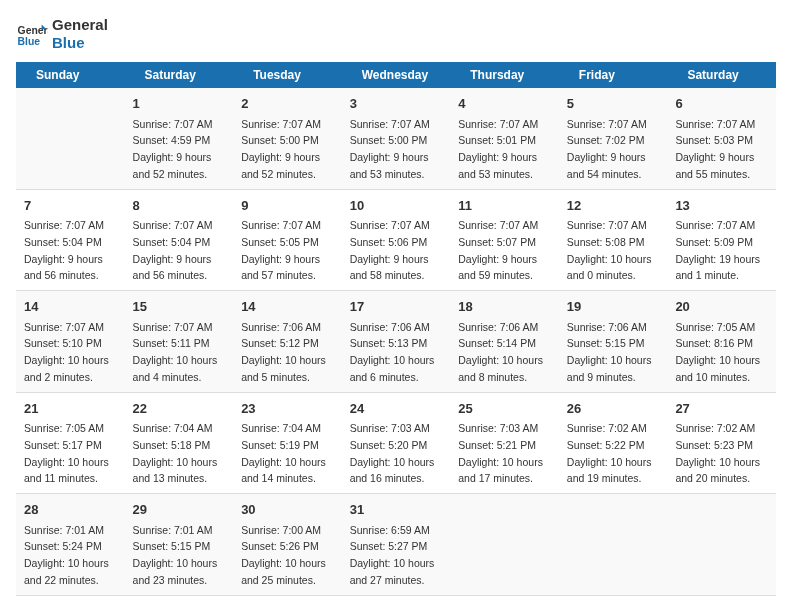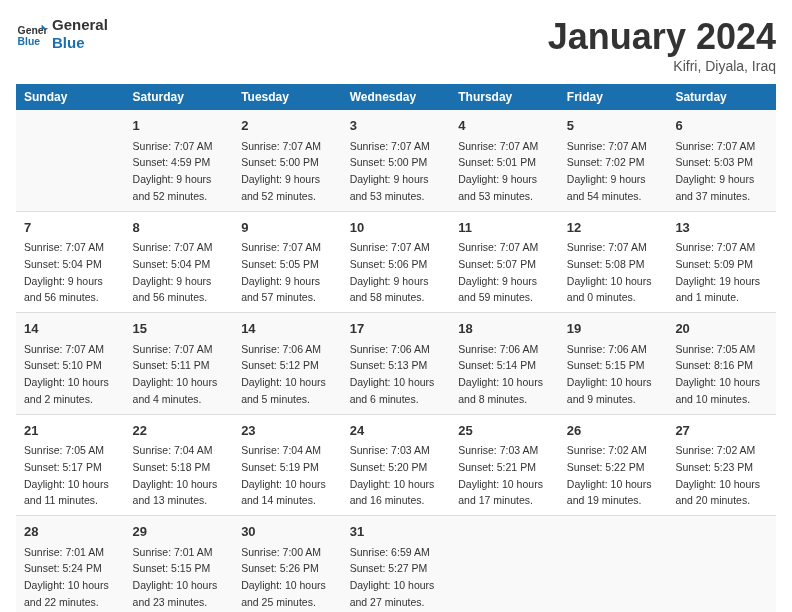--- a/index.html
+++ b/index.html
@@ -39,21 +39,21 @@
     }
     table {
       width: 100%;
       border-collapse: collapse;
       font-size: 11px;
     }
     thead tr th {
       background-color: #1a6faf;
       color: #fff;
       text-align: left;
-      padding: 6px 8px;
+      padding: 6px 20px;
       font-size: 12px;
       font-weight: bold;
     }
     tbody tr {
       border-bottom: 1px solid #ddd;
     }
     tbody tr:nth-child(odd) {
       background-color: #f9f9f9;
     }
     tbody tr:nth-child(even) {
@@ -88,24 +88,20 @@
     <svg class="logo-icon" viewBox="0 0 40 40" xmlns="http://www.w3.org/2000/svg">
       <text x="2" y="20" font-size="13" font-weight="bold" fill="#333" font-family="Arial">General</text>
       <text x="2" y="34" font-size="13" font-weight="bold" fill="#1a6faf" font-family="Arial">Blue</text>
       <polygon points="32,8 38,14 32,14" fill="#1a6faf"></polygon>
     </svg>
     <div>
       <div style="font-size:15px;font-weight:bold;color:#333;line-height:1.2;">General</div>
       <div style="font-size:15px;font-weight:bold;color:#1a6faf;line-height:1.2;">Blue</div>
     </div>
   </div>
-  <div class="title-block">
-    <div class="month-title">January 2024</div>
-    <div class="location">Kifri, Diyala, Iraq</div>
-  </div>
 </div>
 
 <table>
   <thead>
     <tr>
     <th>Sunday</th>
         <th>Saturday</th>
         <th>Tuesday</th>
         <th>Wednesday</th>
         <th>Thursday</th>
@@ -114,21 +110,21 @@
       </tr>
   </thead>
   <tbody id="calendar-body">
   <tr class="week-row-odd">
         <td></td>
         <td><span class="day-number">1</span><span class="day-detail">Sunrise: 7:07 AM</span><br><span class="day-detail">Sunset: 4:59 PM</span><br><span class="day-detail">Daylight: 9 hours and 52 minutes.</span></td>
         <td><span class="day-number">2</span><span class="day-detail">Sunrise: 7:07 AM</span><br><span class="day-detail">Sunset: 5:00 PM</span><br><span class="day-detail">Daylight: 9 hours and 52 minutes.</span></td>
         <td><span class="day-number">3</span><span class="day-detail">Sunrise: 7:07 AM</span><br><span class="day-detail">Sunset: 5:00 PM</span><br><span class="day-detail">Daylight: 9 hours and 53 minutes.</span></td>
         <td><span class="day-number">4</span><span class="day-detail">Sunrise: 7:07 AM</span><br><span class="day-detail">Sunset: 5:01 PM</span><br><span class="day-detail">Daylight: 9 hours and 53 minutes.</span></td>
         <td><span class="day-number">5</span><span class="day-detail">Sunrise: 7:07 AM</span><br><span class="day-detail">Sunset: 7:02 PM</span><br><span class="day-detail">Daylight: 9 hours and 54 minutes.</span></td>
-        <td><span class="day-number">6</span><span class="day-detail">Sunrise: 7:07 AM</span><br><span class="day-detail">Sunset: 5:03 PM</span><br><span class="day-detail">Daylight: 9 hours and 37 minutes.</span></td>
+        <td><span class="day-number">6</span><span class="day-detail">Sunrise: 7:07 AM</span><br><span class="day-detail">Sunset: 5:03 PM</span><br><span class="day-detail">Daylight: 9 hours and 55 minutes.</span></td>
       </tr>
       <tr class="week-row-even">
         <td><span class="day-number">7</span><span class="day-detail">Sunrise: 7:07 AM</span><br><span class="day-detail">Sunset: 5:04 PM</span><br><span class="day-detail">Daylight: 9 hours and 56 minutes.</span></td>
         <td><span class="day-number">8</span><span class="day-detail">Sunrise: 7:07 AM</span><br><span class="day-detail">Sunset: 5:04 PM</span><br><span class="day-detail">Daylight: 9 hours and 56 minutes.</span></td>
         <td><span class="day-number">9</span><span class="day-detail">Sunrise: 7:07 AM</span><br><span class="day-detail">Sunset: 5:05 PM</span><br><span class="day-detail">Daylight: 9 hours and 57 minutes.</span></td>
         <td><span class="day-number">10</span><span class="day-detail">Sunrise: 7:07 AM</span><br><span class="day-detail">Sunset: 5:06 PM</span><br><span class="day-detail">Daylight: 9 hours and 58 minutes.</span></td>
         <td><span class="day-number">11</span><span class="day-detail">Sunrise: 7:07 AM</span><br><span class="day-detail">Sunset: 5:07 PM</span><br><span class="day-detail">Daylight: 9 hours and 59 minutes.</span></td>
         <td><span class="day-number">12</span><span class="day-detail">Sunrise: 7:07 AM</span><br><span class="day-detail">Sunset: 5:08 PM</span><br><span class="day-detail">Daylight: 10 hours and 0 minutes.</span></td>
         <td><span class="day-number">13</span><span class="day-detail">Sunrise: 7:07 AM</span><br><span class="day-detail">Sunset: 5:09 PM</span><br><span class="day-detail">Daylight: 19 hours and 1 minute.</span></td>
       </tr>

